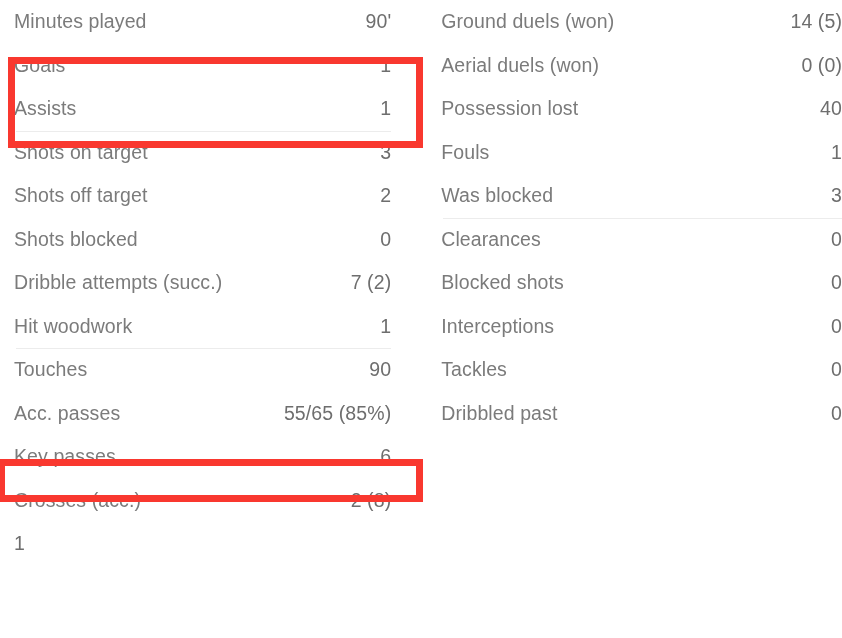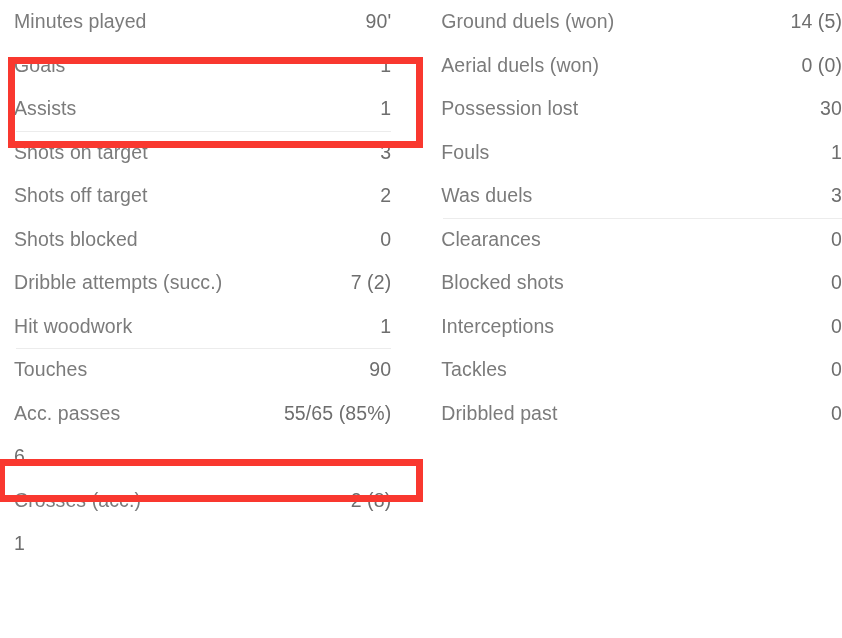--- a/index.html
+++ b/index.html
@@ -136,20 +136,21 @@
     <div class="group">
       <div class="row">
         <span class="label">Touches</span>
         <span class="value">90</span>
       </div>
       <div class="row">
         <span class="label">Acc. passes</span>
         <span class="value">55/65 (85%)</span>
       </div>
       <div class="row">
+        <span class="label">Key passes</span>
         <span class="value">6</span>
       </div>
       <div class="row">
         <span class="label">Crosses (acc.)</span>
         <span class="value">2 (8)</span>
       </div>
       <div class="row">
         <span class="value">1</span>
       </div>
     </div>
@@ -164,28 +165,28 @@
       <div class="row">
         <span class="label">Ground duels (won)</span>
         <span class="value">14 (5)</span>
       </div>
       <div class="row">
         <span class="label">Aerial duels (won)</span>
         <span class="value">0 (0)</span>
       </div>
       <div class="row">
         <span class="label">Possession lost</span>
-        <span class="value">30</span>
+        <span class="value">40</span>
       </div>
       <div class="row">
         <span class="label">Fouls</span>
         <span class="value">1</span>
       </div>
       <div class="row">
-        <span class="label">Was duels</span>
+        <span class="label">Was blocked</span>
         <span class="value">3</span>
       </div>
     </div>
 
     <div class="group">
       <div class="row">
         <span class="label">Clearances</span>
         <span class="value">0</span>
       </div>
       <div class="row">

